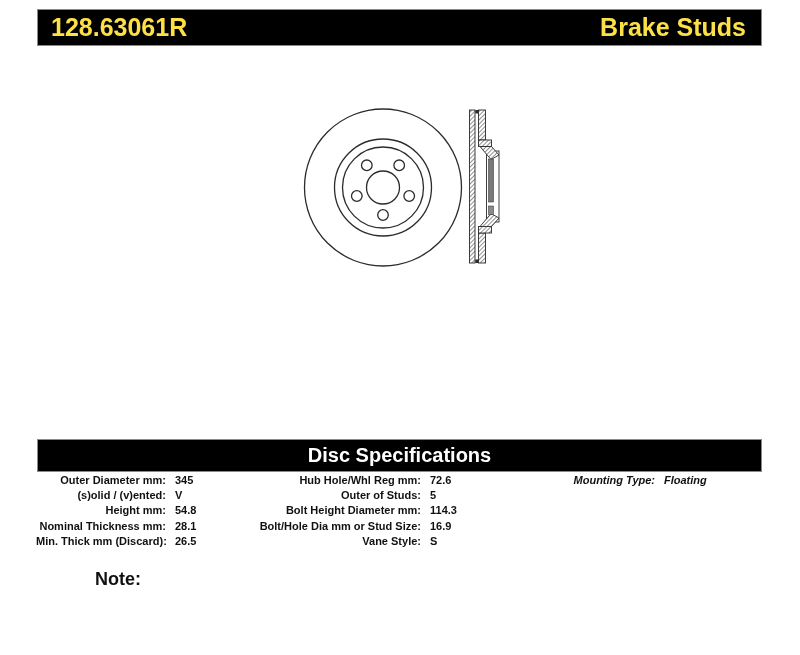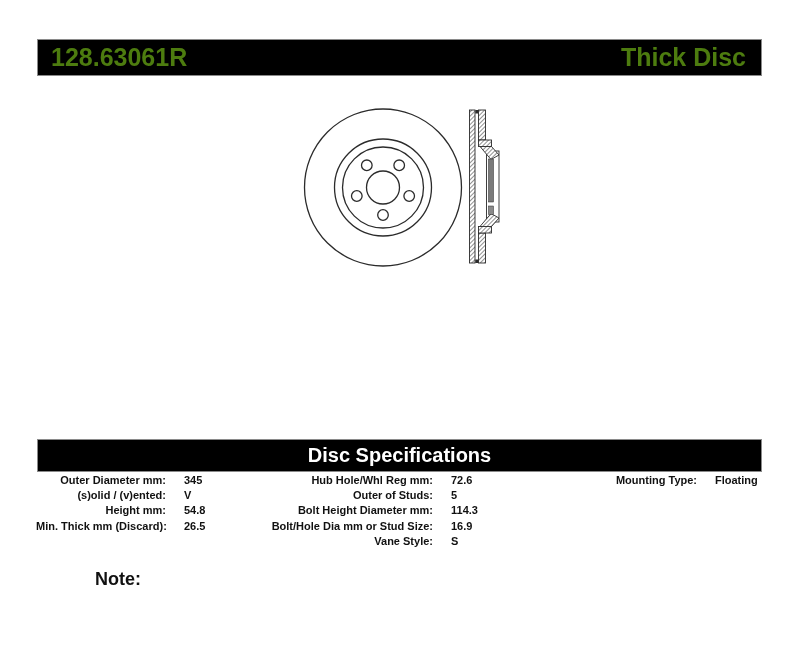--- a/index.html
+++ b/index.html
@@ -1,49 +1,49 @@
 <!DOCTYPE html>
 <html><head>
 <meta charset="utf-8">
 <style>
   html,body { margin:0; padding:0; background:#ffffff; }
   .page {
     position:relative; width:800px; height:655px; background:#ffffff;
     font-family:"Liberation Sans", sans-serif; overflow:hidden;
   }
   .topbar {
-    position:absolute; left:37px; top:39px; width:725px; height:37px;
+    position:absolute; left:37px; top:9px; width:725px; height:37px;
     background:#000000; border:1px solid #8a8a8a; box-sizing:border-box;
-    color:#4d7c0f; display:flex; justify-content:space-between; align-items:center;
+    color:#fde047; display:flex; justify-content:space-between; align-items:center;
     padding:0 15px 0 13px; font-weight:bold; font-size:25px; white-space:nowrap;
   }
   .drawing { position:absolute; left:285px; top:95px; }
   .specbar {
     position:absolute; left:37px; top:439px; width:725px; height:33px;
     background:#000000; border:1px solid #8a8a8a; box-sizing:border-box;
     color:#ffffff; display:flex; justify-content:center; align-items:center;
     font-weight:bold; font-size:20px;
   }
   .col { position:absolute; top:473px; font-size:11px; font-weight:bold; color:#111111; line-height:15.2px; }
   .row { display:flex; white-space:nowrap; }
   .lbl { display:inline-block; text-align:right; }
-  .val { margin-left:18px; }
+  .val { margin-left:9px; }
   .col1 { left:36px;  } .col1 .lbl { width:130px; }
-  .col2 { left:240px; } .col2 .lbl { width:193px; }
-  .col3 { left:547px; } .col3 .lbl { width:150px; }
+  .col2 { left:228px; } .col2 .lbl { width:193px; }
+  .col3 { left:505px;font-style:italic; } .col3 .lbl { width:150px; }
   .note { position:absolute; left:95px; top:569px; font-size:18px; font-weight:bold; color:#111111; }
 </style>
 </head>
 <body>
 
 <div class="page">
 
   <header class="topbar">
     <span>128.63061R</span>
-    <span>Thick Disc</span>
+    <span>Brake Studs</span>
   </header>
 
   <svg class="drawing" width="235" height="180" viewBox="285 95 235 180">
     <defs>
       <pattern id="hatch" width="3" height="3" patternUnits="userSpaceOnUse" patternTransform="rotate(45)">
         <rect width="3" height="3" fill="#ffffff"></rect>
         <line x1="0" y1="0" x2="0" y2="3" stroke="#333333" stroke-width="1.1"></line>
       </pattern>
     </defs>
 
@@ -86,20 +86,24 @@
     </div>
     <div class="row">
       <span class="lbl">(s)olid / (v)ented:</span>
       <span class="val">V</span>
     </div>
     <div class="row">
       <span class="lbl">Height mm:</span>
       <span class="val">54.8</span>
     </div>
     <div class="row">
+      <span class="lbl">Nominal Thickness mm:</span>
+      <span class="val">28.1</span>
+    </div>
+    <div class="row">
       <span class="lbl">Min. Thick mm (Discard):</span>
       <span class="val">26.5</span>
     </div>
   </div>
 
   <div class="col col2">
     <div class="row">
       <span class="lbl">Hub Hole/Whl Reg mm:</span>
       <span class="val">72.6</span>
     </div>

